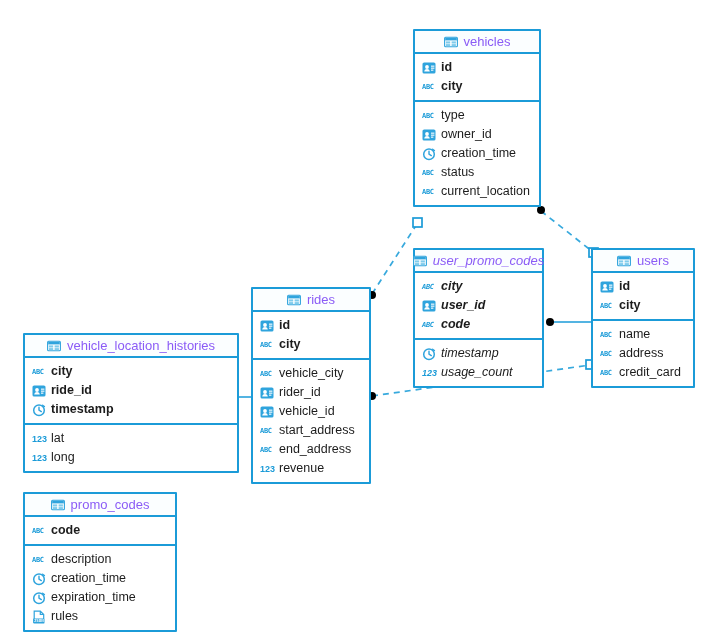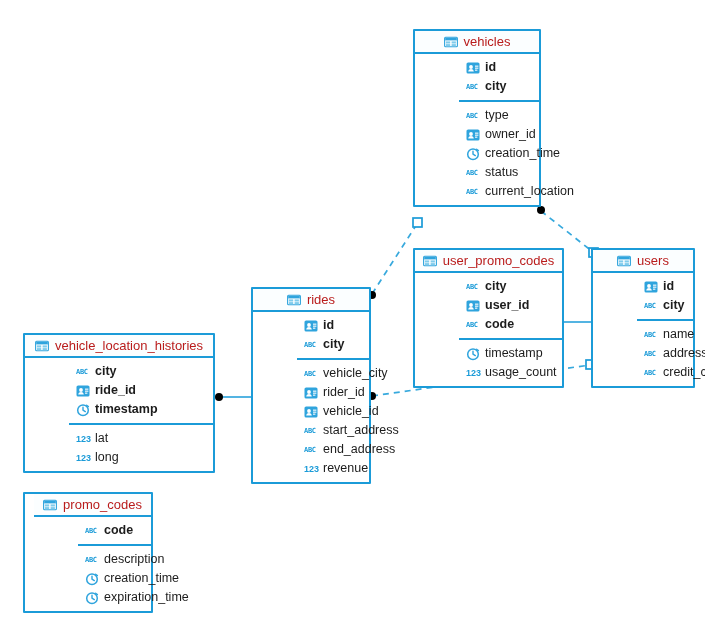--- a/index.html
+++ b/index.html
@@ -42,27 +42,26 @@
     justify-content: center;
     gap: 6px;
     height: 23px;
     padding: 0 6px;
     background: #fbfeff;
     border-bottom: 2px solid #1b9bd8;
     box-sizing: border-box;
   }
   .tbl-title {
     font-size: 13px;
-    color: #b91c1c;
+    color: #8b5cf6;
     white-space: nowrap;
   }
   .tbl-section {
     padding: 4px 0 4px 0;
     box-sizing: border-box;
-    margin-left: 44px;
   }
   .tbl-section.pk {
     border-bottom: 2px solid #1b9bd8;
   }
   .col-row {
     display: flex;
     align-items: center;
     gap: 5px;
     height: 19px;
     padding: 0 7px;
@@ -204,21 +203,21 @@
           <div class="col-row">
             <span class="ico ico-abc">ABC</span>
             <span class="col-name">status</span>
           </div>
           <div class="col-row">
             <span class="ico ico-abc">ABC</span>
             <span class="col-name">current_location</span>
           </div>
         </div>
       </div>
-      <div class="table-node" style="left: 413px; top: 248px; width: 151px;">
+      <div class="table-node" style="left: 413px; top: 248px; width: 131px; font-style: italic;">
         <div class="tbl-header">
           <span class="ico">
             <svg width="14" height="14" viewBox="0 0 14 14">
               <rect x="0.6" y="2.2" width="12.8" height="9.6" rx="1" fill="#ffffff" stroke="#2fa4dd" stroke-width="1.1"></rect>
               <rect x="1.2" y="2.8" width="11.6" height="2.6" fill="#2fa4dd"></rect>
               <rect x="1.9" y="6.4" width="4.3" height="2.1" fill="#7fcbeb"></rect>
               <rect x="7.6" y="6.4" width="4.3" height="2.1" fill="#7fcbeb"></rect>
               <rect x="1.9" y="9.1" width="4.3" height="2.1" fill="#7fcbeb"></rect>
               <rect x="7.6" y="9.1" width="4.3" height="2.1" fill="#7fcbeb"></rect>
             </svg>
@@ -384,21 +383,21 @@
           <div class="col-row">
             <span class="ico ico-abc">ABC</span>
             <span class="col-name">end_address</span>
           </div>
           <div class="col-row">
             <span class="ico ico-123">123</span>
             <span class="col-name">revenue</span>
           </div>
         </div>
       </div>
-      <div class="table-node" style="left: 23px; top: 333px; width: 192px;">
+      <div class="table-node" style="left: 23px; top: 333px; width: 216px;">
         <div class="tbl-header">
           <span class="ico">
             <svg width="14" height="14" viewBox="0 0 14 14">
               <rect x="0.6" y="2.2" width="12.8" height="9.6" rx="1" fill="#ffffff" stroke="#2fa4dd" stroke-width="1.1"></rect>
               <rect x="1.2" y="2.8" width="11.6" height="2.6" fill="#2fa4dd"></rect>
               <rect x="1.9" y="6.4" width="4.3" height="2.1" fill="#7fcbeb"></rect>
               <rect x="7.6" y="6.4" width="4.3" height="2.1" fill="#7fcbeb"></rect>
               <rect x="1.9" y="9.1" width="4.3" height="2.1" fill="#7fcbeb"></rect>
               <rect x="7.6" y="9.1" width="4.3" height="2.1" fill="#7fcbeb"></rect>
             </svg>
@@ -438,21 +437,21 @@
           <div class="col-row">
             <span class="ico ico-123">123</span>
             <span class="col-name">lat</span>
           </div>
           <div class="col-row">
             <span class="ico ico-123">123</span>
             <span class="col-name">long</span>
           </div>
         </div>
       </div>
-      <div class="table-node" style="left: 23px; top: 492px; width: 130px; padding-left: 9px;">
+      <div class="table-node" style="left: 23px; top: 492px; width: 154px;">
         <div class="tbl-header">
           <span class="ico">
             <svg width="14" height="14" viewBox="0 0 14 14">
               <rect x="0.6" y="2.2" width="12.8" height="9.6" rx="1" fill="#ffffff" stroke="#2fa4dd" stroke-width="1.1"></rect>
               <rect x="1.2" y="2.8" width="11.6" height="2.6" fill="#2fa4dd"></rect>
               <rect x="1.9" y="6.4" width="4.3" height="2.1" fill="#7fcbeb"></rect>
               <rect x="7.6" y="6.4" width="4.3" height="2.1" fill="#7fcbeb"></rect>
               <rect x="1.9" y="9.1" width="4.3" height="2.1" fill="#7fcbeb"></rect>
               <rect x="7.6" y="9.1" width="4.3" height="2.1" fill="#7fcbeb"></rect>
             </svg>
@@ -483,16 +482,27 @@
           <div class="col-row">
             <span class="ico">
               <svg width="14" height="14" viewBox="0 0 14 14">
                 <circle cx="7" cy="7.2" r="5.3" fill="#ffffff" stroke="#2fa4dd" stroke-width="1.5"></circle>
                 <path d="M7 4.2 L7 7.2 L9.3 8.6" stroke="#2fa4dd" stroke-width="1.4" fill="none" stroke-linecap="round"></path>
                 <path d="M10.6 2.2 L12.4 3.6" stroke="#2fa4dd" stroke-width="1.4" stroke-linecap="round"></path>
               </svg>
             </span>
             <span class="col-name">expiration_time</span>
           </div>
+          <div class="col-row">
+            <span class="ico">
+              <svg width="14" height="14" viewBox="0 0 14 14">
+                <path d="M2.2 1.2 h6.1 l3.4 3.3 v8.3 h-9.5 z" fill="#ffffff" stroke="#2fa4dd" stroke-width="1.2"></path>
+                <path d="M8.3 1.2 v3.3 h3.4" fill="none" stroke="#2fa4dd" stroke-width="1.2"></path>
+                <rect x="1.1" y="8.4" width="11.2" height="4.6" rx="0.6" fill="#2fa4dd"></rect>
+                <text x="6.7" y="12.2" font-family="DejaVu Sans Mono, monospace" font-size="4.1" font-weight="bold" fill="#ffffff" text-anchor="middle">JSON</text>
+              </svg>
+            </span>
+            <span class="col-name">rules</span>
+          </div>
         </div>
       </div>
     </div>
 </div>
 
 </body></html>

